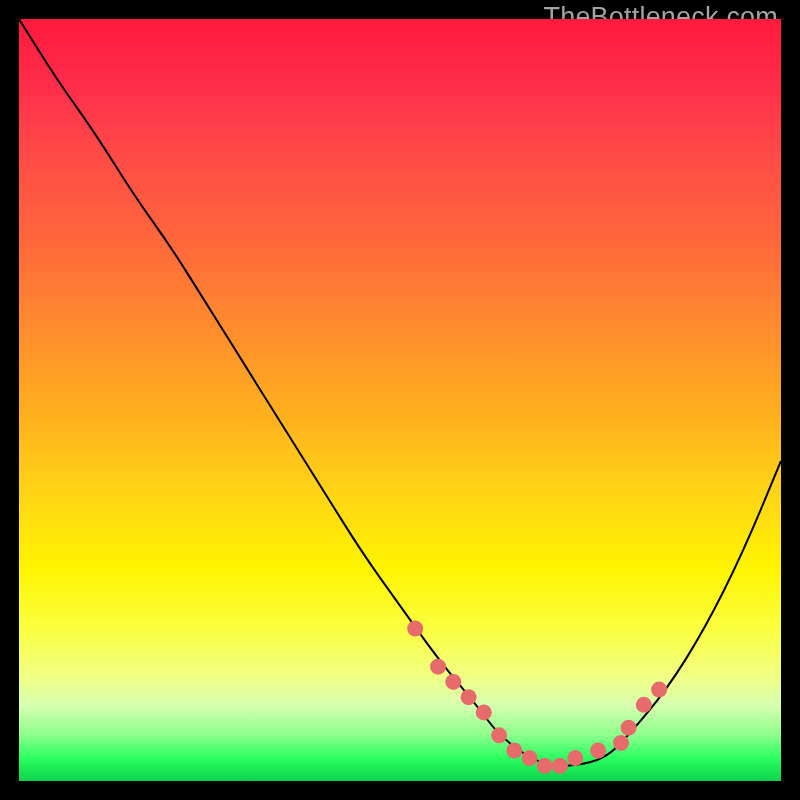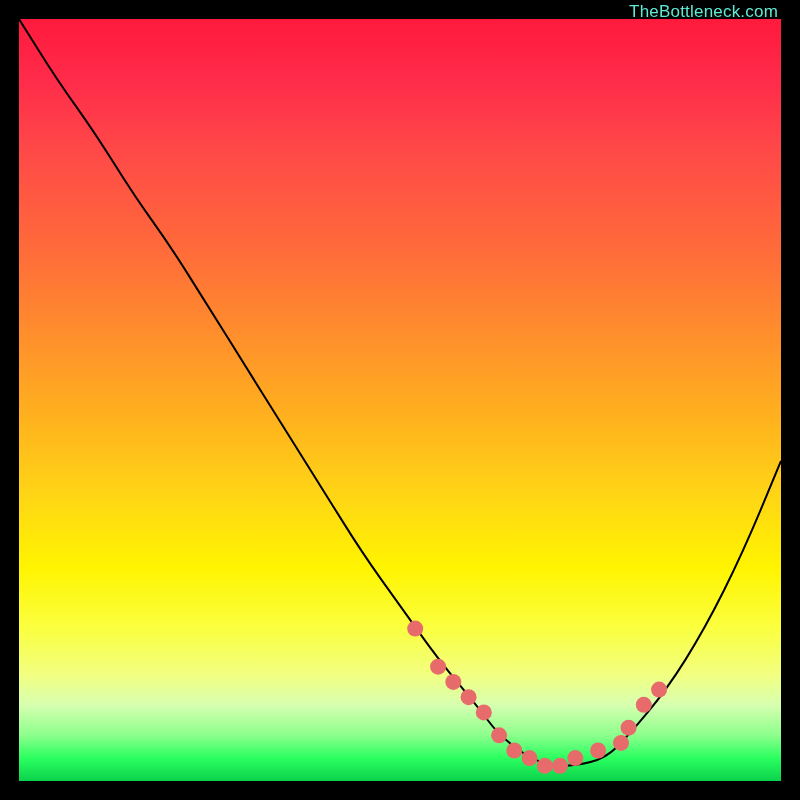--- a/index.html
+++ b/index.html
@@ -39,22 +39,22 @@
       #8cff8c 94%,
       #2aff60 97%,
       #0bd24c 100%
     );
     overflow: hidden;
   }
   .watermark {
     position: absolute;
     top: 2px;
     right: 22px;
-    color: #5eead4;
-    font-size: 17px;
+    color: #a3a3a3;
+    font-size: 27px;
     font-weight: 500;
     letter-spacing: 0.2px;
     user-select: none;
   }
   svg.curve-layer {
     position: absolute;
     inset: 0;
     width: 762px;
     height: 762px;
   }

